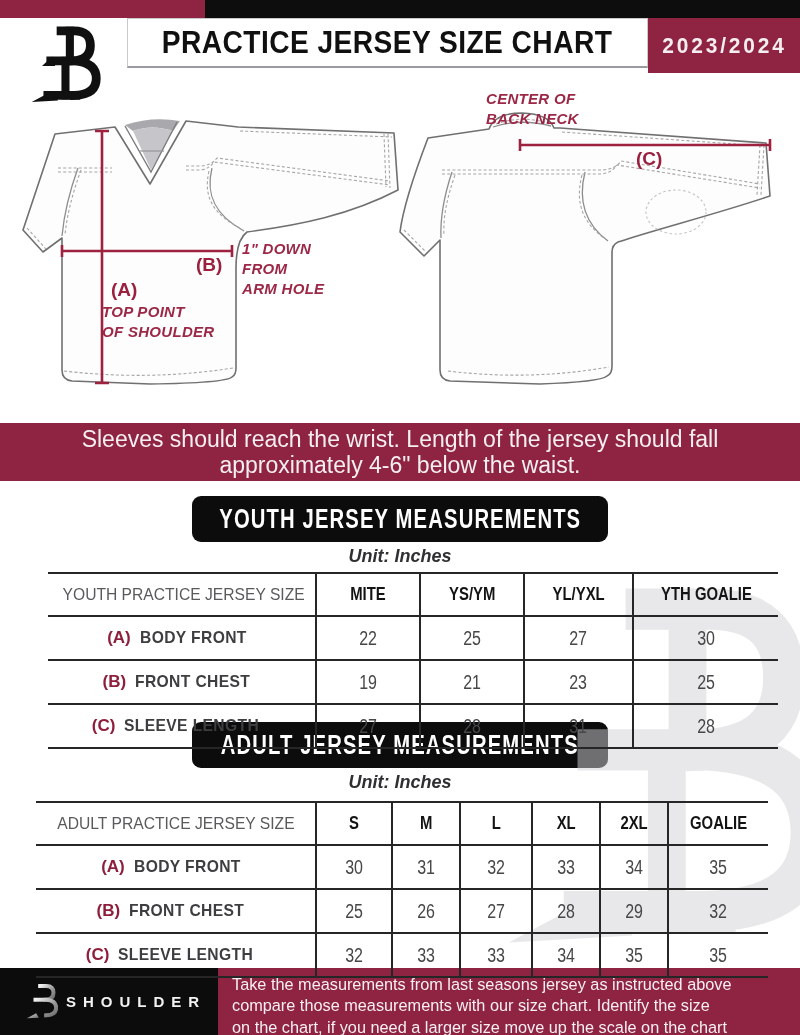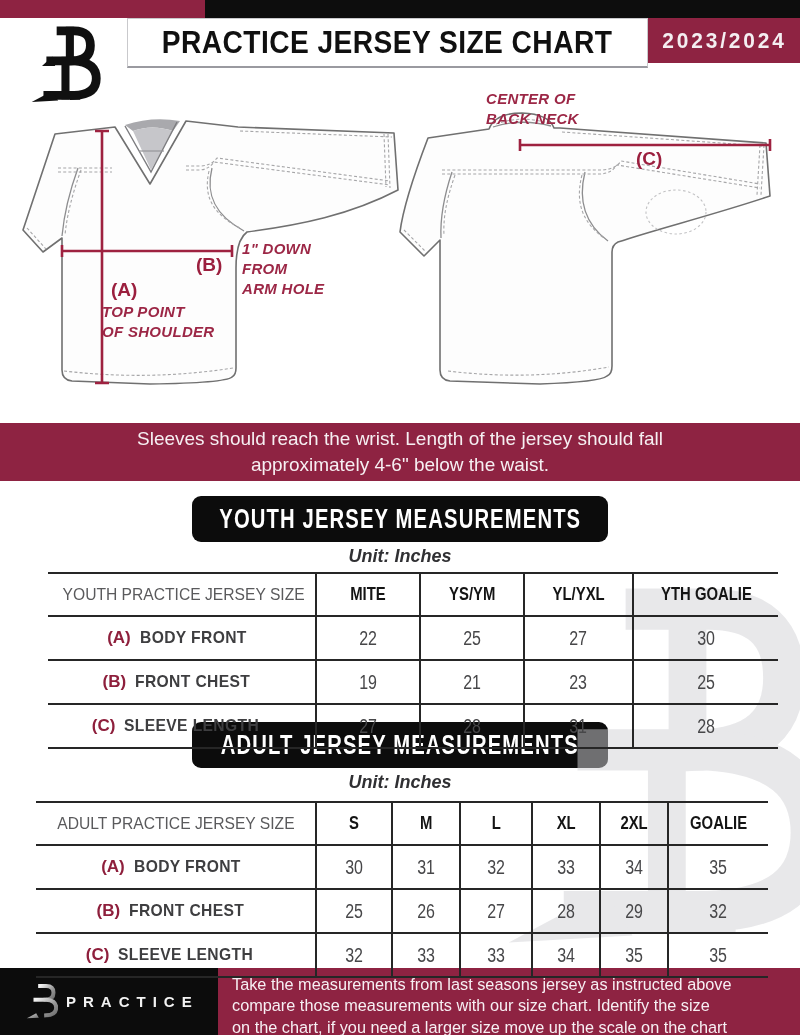--- a/index.html
+++ b/index.html
@@ -15,39 +15,39 @@
   .title-box{
     position:absolute;top:18px;left:127px;width:521px;height:50px;background:#ffffff;
     border:1px solid #c9c9cc;border-bottom:2px solid #9a9aa0;box-sizing:border-box;
     display:flex;align-items:center;justify-content:center;
   }
   .title-box span{
     display:inline-block;font-size:32px;font-weight:800;color:#101010;
     letter-spacing:.5px;transform:scaleX(.88);white-space:nowrap;
   }
   .year-box{
-    position:absolute;top:18px;left:648px;width:152px;height:45px;background:#8e2342;
+    position:absolute;top:18px;left:648px;width:152px;height:55px;background:#8e2342;
     display:flex;align-items:center;justify-content:center;
   }
   .year-box span{
     display:inline-block;font-size:22px;font-weight:700;color:#f4eef1;
     letter-spacing:3px;transform:scaleX(.95);white-space:nowrap;
   }
   .logo-main{position:absolute;top:22px;left:26px;width:76px;height:88px;}
   
   .diagram-svg{position:absolute;top:88px;left:0;width:800px;height:336px;}
   .ann{position:absolute;color:#9c2746;white-space:pre-line;line-height:20px;
        font-size:15px;font-style:italic;font-weight:600;letter-spacing:.3px;}
   .ann.key{font-style:normal;font-weight:800;font-size:19px;color:#9b1f3e;letter-spacing:0;}
   
   .banner{
     position:absolute;top:423px;left:0;width:800px;height:58px;background:#8e2342;
     display:flex;align-items:center;justify-content:center;
   }
-  .banner p{margin:16px;color:#f6eff2;font-size:19px;line-height:26px;text-align:center;white-space:pre-line;}
+  .banner p{margin:16px;color:#f6eff2;font-size:23px;line-height:26px;text-align:center;white-space:pre-line;}
   
   .pill{
     position:absolute;left:50%;transform:translateX(-50%);
     width:416px;height:46px;background:#0c0c0c;border-radius:9px;
     display:flex;align-items:center;justify-content:center;
   }
   .pill span{display:inline-block;color:#ffffff;font-size:27px;font-weight:800;
              letter-spacing:1.5px;transform:scaleX(.75);white-space:nowrap;}
   .unit{position:absolute;left:0;width:800px;text-align:center;
         font-size:18px;font-style:italic;font-weight:600;color:#303033;}
@@ -300,21 +300,21 @@
       </defs>
       <g fill="none" stroke="url(#silver)" stroke-linecap="square">
         <path stroke-width="12" d="M44,12 H62 Q84,12 84,32 Q84,52 60,53"></path>
         <path stroke-width="12" d="M30,53 H62 Q92,55 92,77 Q92,99 62,100"></path>
         <path stroke-width="12" d="M64,100 H26"></path>
         <path stroke-width="11" d="M56,12 V53"></path>
         <path stroke-width="11" d="M50,53 V100"></path>
       </g>
       <path fill="url(#silver)" d="M32,94 L4,109 L40,107 Z"></path>
     </svg>
-    <span class="brand">PRACTICE</span>
+    <span class="brand">SHOULDER</span>
   </div>
   <div class="footer-maroon">
     <p>Take the measurements from last seasons jersey as instructed above
 compare those measurements  with our size chart. Identify the size
 on the chart, if you need a larger size move up the scale on the chart</p>
   </div>
 
 </div>
 
 </body></html>

